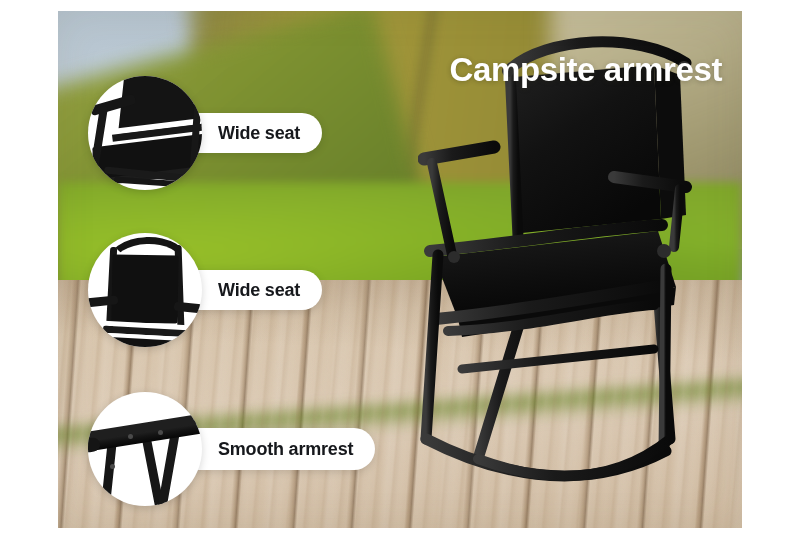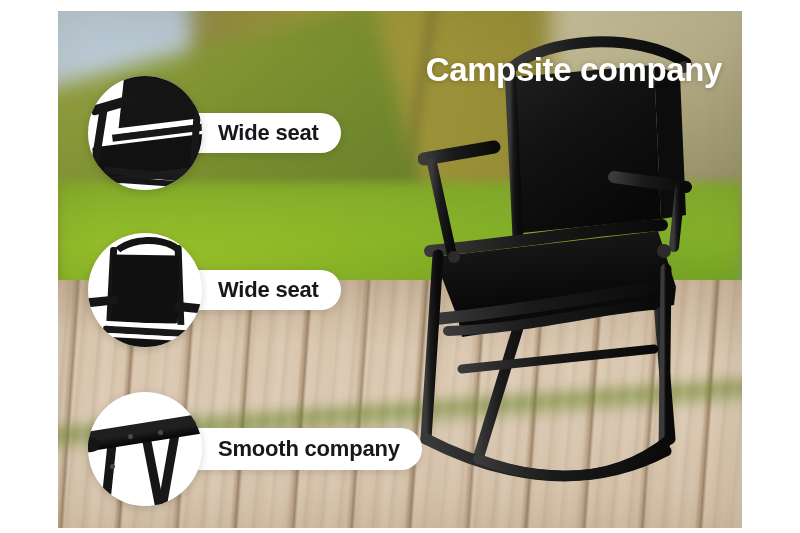--- a/index.html
+++ b/index.html
@@ -222,21 +222,21 @@
     height: 40px;
     border-radius: 20px;
     background: #ffffff;
     display: flex;
     align-items: center;
     padding: 0 22px 0 50px;
     z-index: 2;
     box-shadow: 0 2px 8px rgba(0,0,0,.13);
   }
   .pill span {
-    font-size: 22px;
+    font-size: 18px;
     font-weight: bold;
     color: #16181c;
     letter-spacing: -0.2px;
     white-space: nowrap;
   }
   .f3 .pill { height: 42px; border-radius: 21px; }
 
   
   
   .bar { position: absolute; background: #151515; }
@@ -466,21 +466,21 @@
         <path d="M8 420 C70 452, 160 478, 248 432" stroke="url(#tube)" stroke-width="11" fill="none" stroke-linecap="round"></path>
         <path d="M60 440 C120 462, 190 470, 252 420" stroke="url(#tube)" stroke-width="10" fill="none" stroke-linecap="round"></path>
 
         <circle cx="246" cy="232" r="7" fill="#2c2c2c"></circle>
         <circle cx="36" cy="238" r="6" fill="#2c2c2c"></circle>
         <circle cx="90" cy="52" r="6" fill="#2f2f2f"></circle>
         <circle cx="266" cy="48" r="6" fill="#2f2f2f"></circle>
       </svg>
     </div>
 
-    <div class="headline">Campsite company</div>
+    <div class="headline">Campsite armrest</div>
 
     <div class="feature f1">
       <div class="thumb">
         <div class="shot">
           <div class="bar t1-back"></div>
           <div class="bar t1-stripe1"></div>
           <div class="bar t1-bar1"></div>
           <div class="bar t1-stripe2"></div>
           <div class="fab t1-seat"></div>
           <div class="bar t1-seatedge"></div>
@@ -524,19 +524,19 @@
           <div class="bar t3-legC"></div>
           <div class="bar t3-arm"></div>
           <div class="bar t3-armtop"></div>
           <div class="bar t3-capL"></div>
           <div class="bar t3-rivet1"></div>
           <div class="bar t3-rivet2"></div>
           <div class="bar t3-rivet3"></div>
         </div>
       </div>
       <div class="pill">
-        <span>Smooth company</span>
+        <span>Smooth armrest</span>
       </div>
     </div>
 
     <div class="vignette"></div>
   </div>
 </div>
 
 </body></html>

